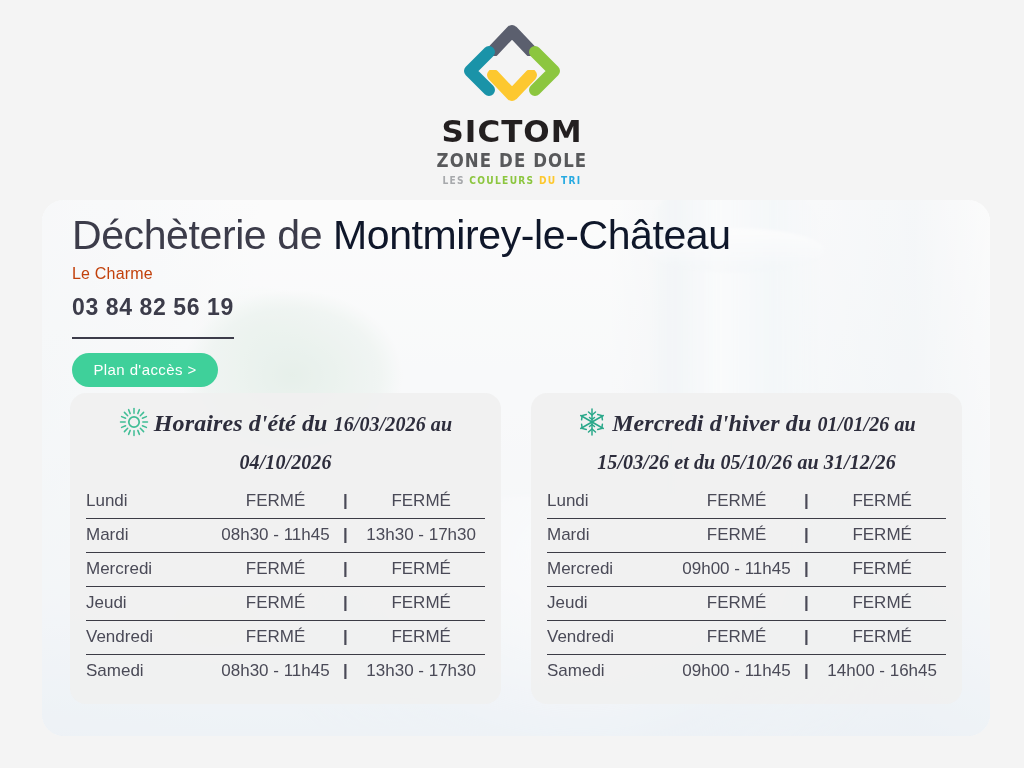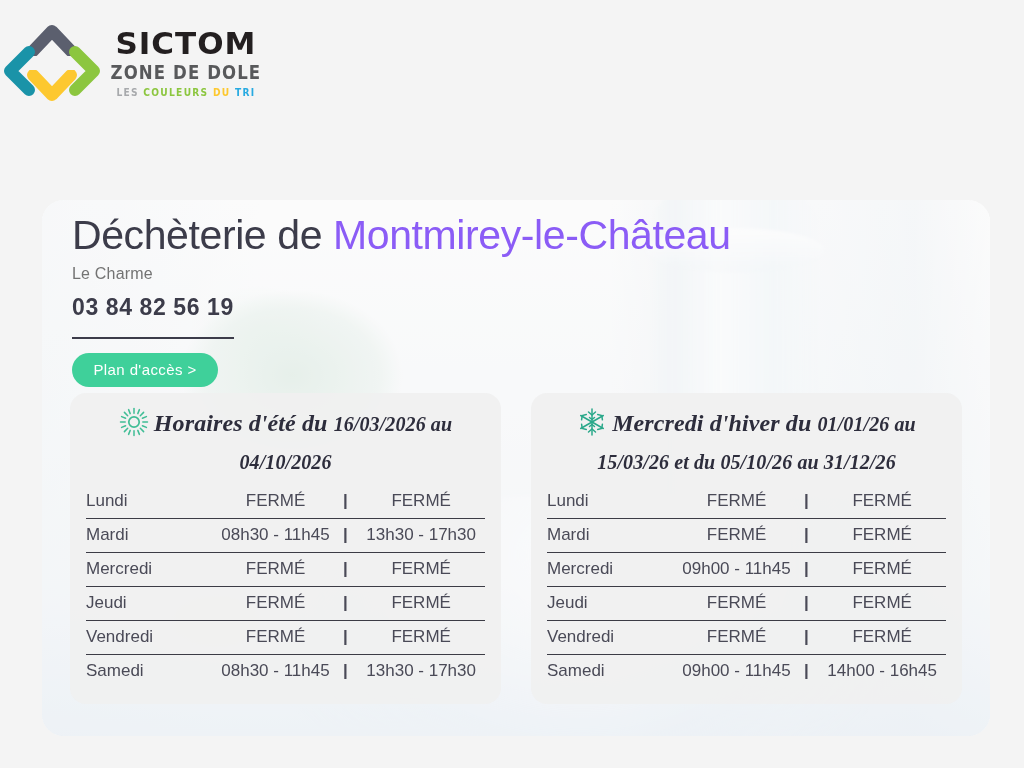--- a/index.html
+++ b/index.html
@@ -17,21 +17,22 @@
   }
 
   
   .logo-area {
     position: absolute;
     top: 22px;
     left: 0;
     width: 1024px;
     height: 170px;
     display: flex;
-    flex-direction: row;
+    flex-direction: column;
+    align-items: center;
   }
 
   .logo-mark {
     position: relative;
     width: 104px;
     height: 88px;
   }
 
   .chev { position: absolute; }
 
@@ -144,26 +145,26 @@
 
   .site-title {
     font-family: "Liberation Sans", sans-serif;
     font-size: 41px;
     font-weight: 400;
     color: #3c3c4a;
     letter-spacing: -0.4px;
     white-space: nowrap;
     line-height: 1.15;
   }
-  .site-title .accent { color: #8b5cf6; }
+  .site-title .accent { color: #0f172a; }
 
   .site-subtitle {
     margin-top: 6px;
     font-size: 16px;
-    color: #737373;
+    color: #c2410c;
     letter-spacing: 0.2px;
   }
 
   .phone {
     display: inline-block;
     margin-top: 11px;
     font-size: 23px;
     font-weight: bold;
     color: #3c3c4a;
     letter-spacing: 0.6px;

